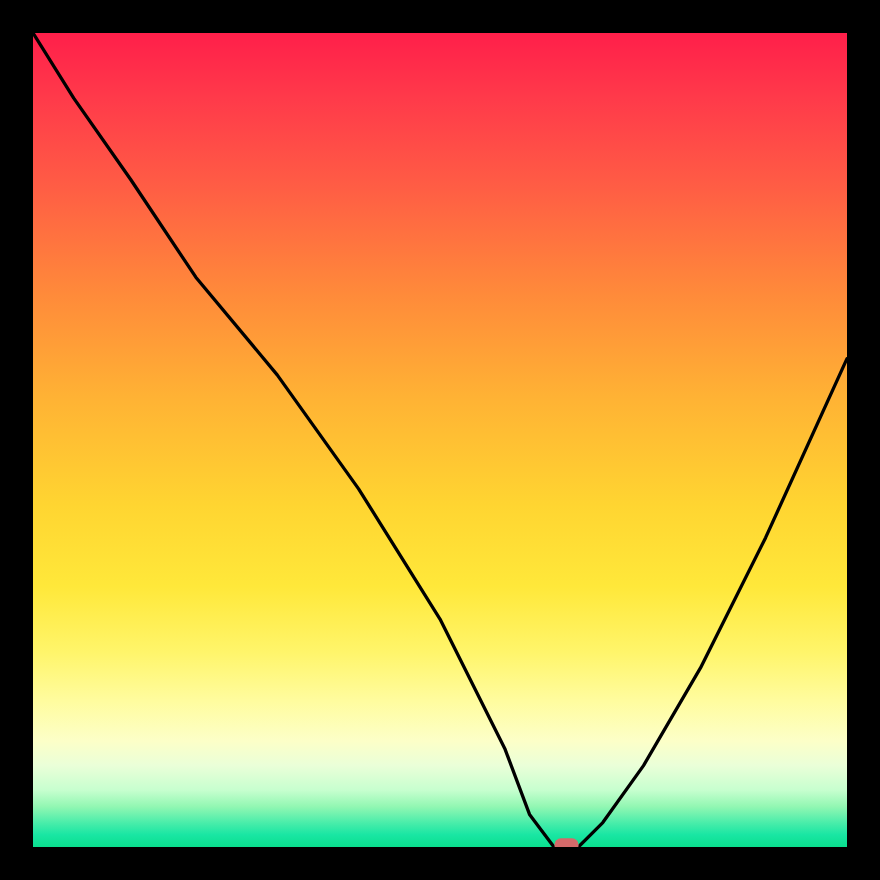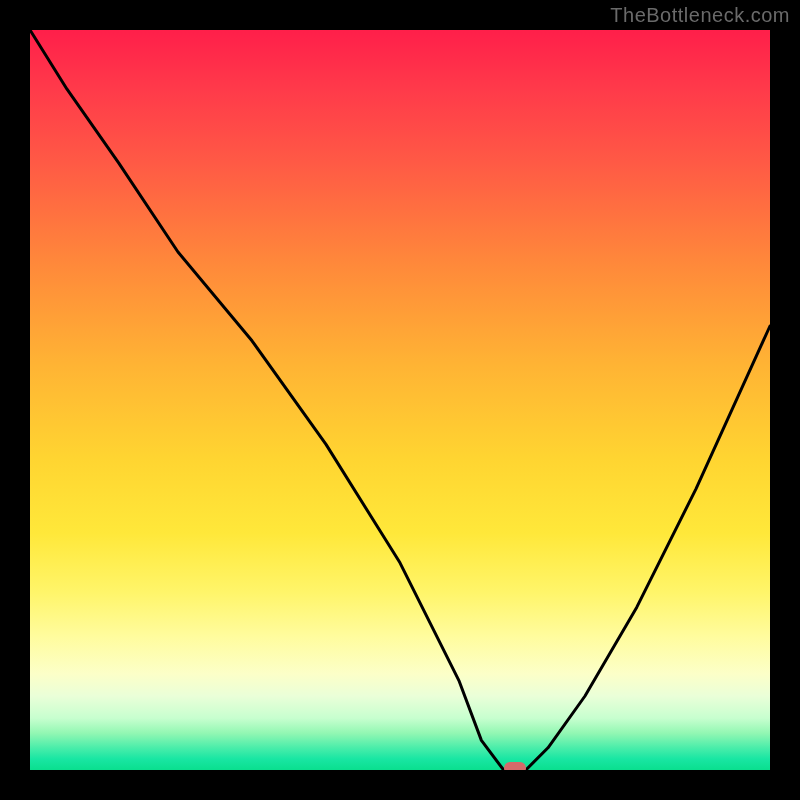--- a/index.html
+++ b/index.html
@@ -78,21 +78,20 @@
     border-radius: 6px;
     background: #d46a6a;
     z-index: 3;
   }
 </style>
 </head>
 <body>
 
 <div class="frame">
 
-  <div class="watermark">TheBottleneck.com</div>
 
   <div class="plot-clip">
 
     <div class="gradient"></div>
 
     <svg class="curve" viewBox="0 0 740 740" preserveAspectRatio="none">
       <path d="M0.0 0.0 L37.0 59.2 L88.8 133.2 L148.0 222.0 L222.0 310.8 L296.0 414.4 L370.0 532.8 L429.2 651.2 L451.4 710.4 L473.6 740.0 L495.8 740.0 L518.0 717.8 L555.0 666.0 L606.8 577.2 L666.0 458.8 L740.0 296.0" fill="none" stroke="#000" stroke-width="3" stroke-linecap="round" stroke-linejoin="round"></path>
     </svg>
 
     <div class="marker" style="left: 473.7px; top: 732px;"></div>

